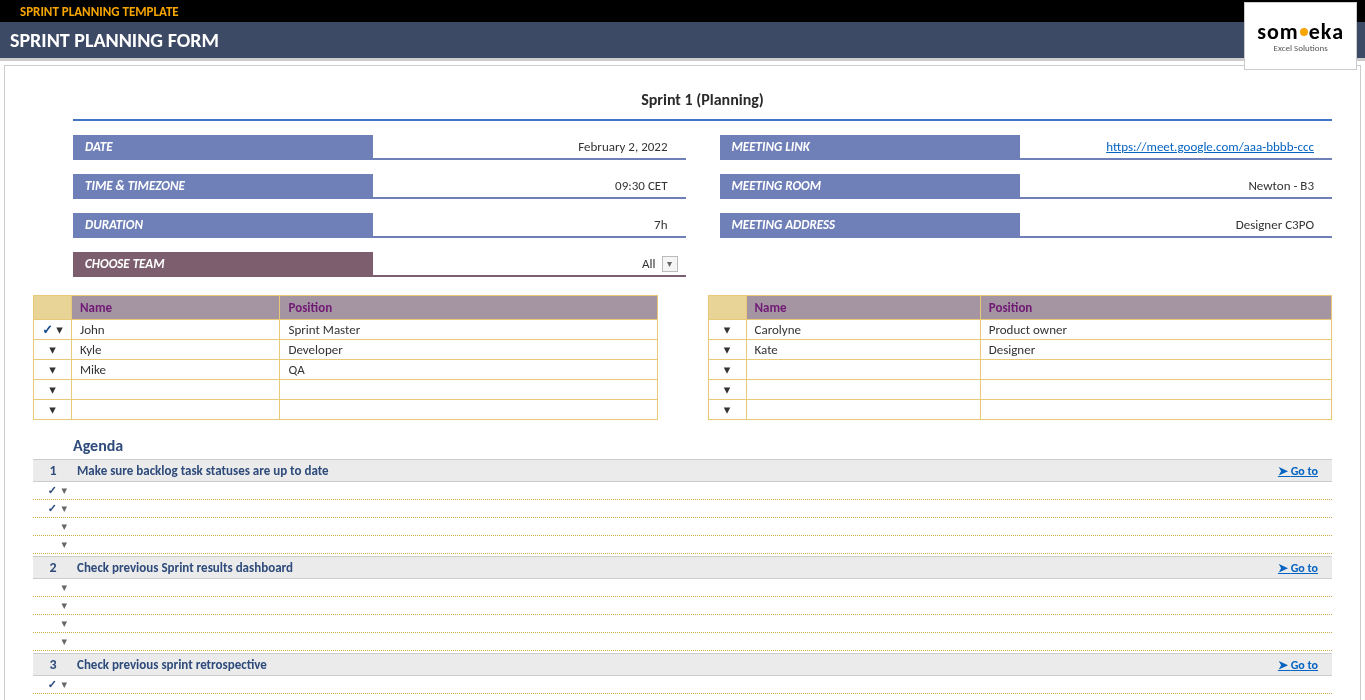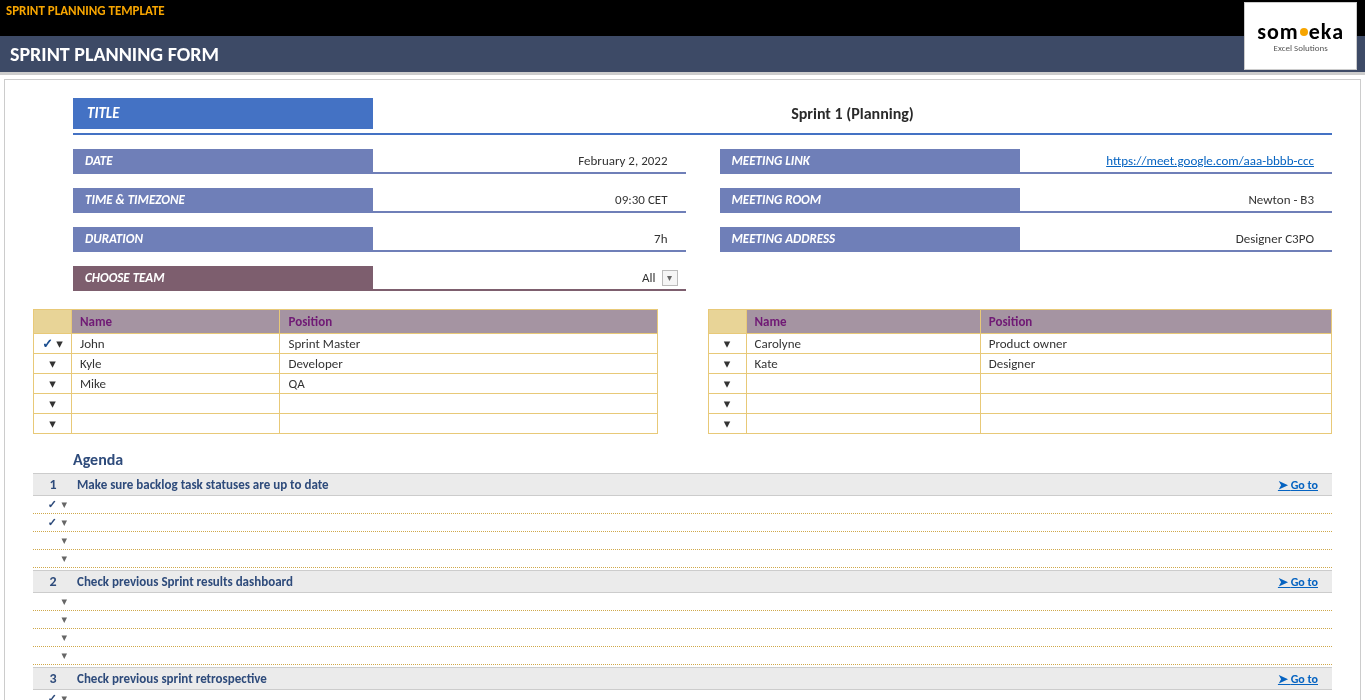--- a/index.html
+++ b/index.html
@@ -1,18 +1,18 @@
 <!DOCTYPE html>
 <html><head>
 <meta charset="utf-8">
 <style>
 * { box-sizing: border-box; margin: 0; padding: 0; }
 body { font-family: Calibri, Arial, sans-serif; font-size: 13px; background: #fff; }
 
-.top-bar { background: #000; color: #f7a500; font-weight: bold; padding: 3px 6px; font-size: 13px; display: flex; justify-content: space-between; align-items: flex-start; height: 36px; }
+.top-bar { background: #000; color: #f7a500; font-weight: bold; padding: 3px 20px; font-size: 13px; display: flex; justify-content: space-between; align-items: flex-end; height: 22px; }
 .logo-box { background: #fff; color: #000; padding: 2px 12px; display: flex; flex-direction: column; align-items: center; line-height: 1; position: absolute; right: 8px; top: 2px; height: 68px; justify-content: center; border: 1px solid #ccc; }
 .logo-main { font-size: 22px; font-weight: bold; letter-spacing: 1px; }
 .logo-sub { font-size: 9px; color: #555; }
 .logo-dot { display: inline-block; width: 8px; height: 8px; background: #f7a500; border-radius: 50%; margin: 0 1px; position: relative; top: -3px; }
 
 .header-bar { background: #3d4a66; color: #fff; font-weight: bold; font-size: 20px; padding: 6px 10px; border-bottom: 3px solid #ccc; }
 
 .page { padding: 18px 28px 10px 28px; border: 1px solid #ccc; margin: 4px; }
 
 .title-row { display: flex; align-items: stretch; margin-bottom: 4px; margin-left: 40px; }
@@ -62,21 +62,20 @@
 </div>
 <div class="logo-box">
   <div class="logo-main"><span>som</span><span class="logo-dot"></span><span>eka</span></div>
   <div class="logo-sub">Excel Solutions</div>
 </div>
 <div class="header-bar">SPRINT PLANNING FORM</div>
 
 <div class="page">
 
   <div class="title-row">
-    <div class="title-label">TITLE</div>
     <div class="title-value">Sprint 1 (Planning)</div>
   </div>
   <div class="title-underline"></div>
 
   <div class="two-col">
     <div class="col">
       <div class="field-row">
         <div class="field-label">DATE</div>
         <div class="field-value">February 2, 2022</div>
       </div>

